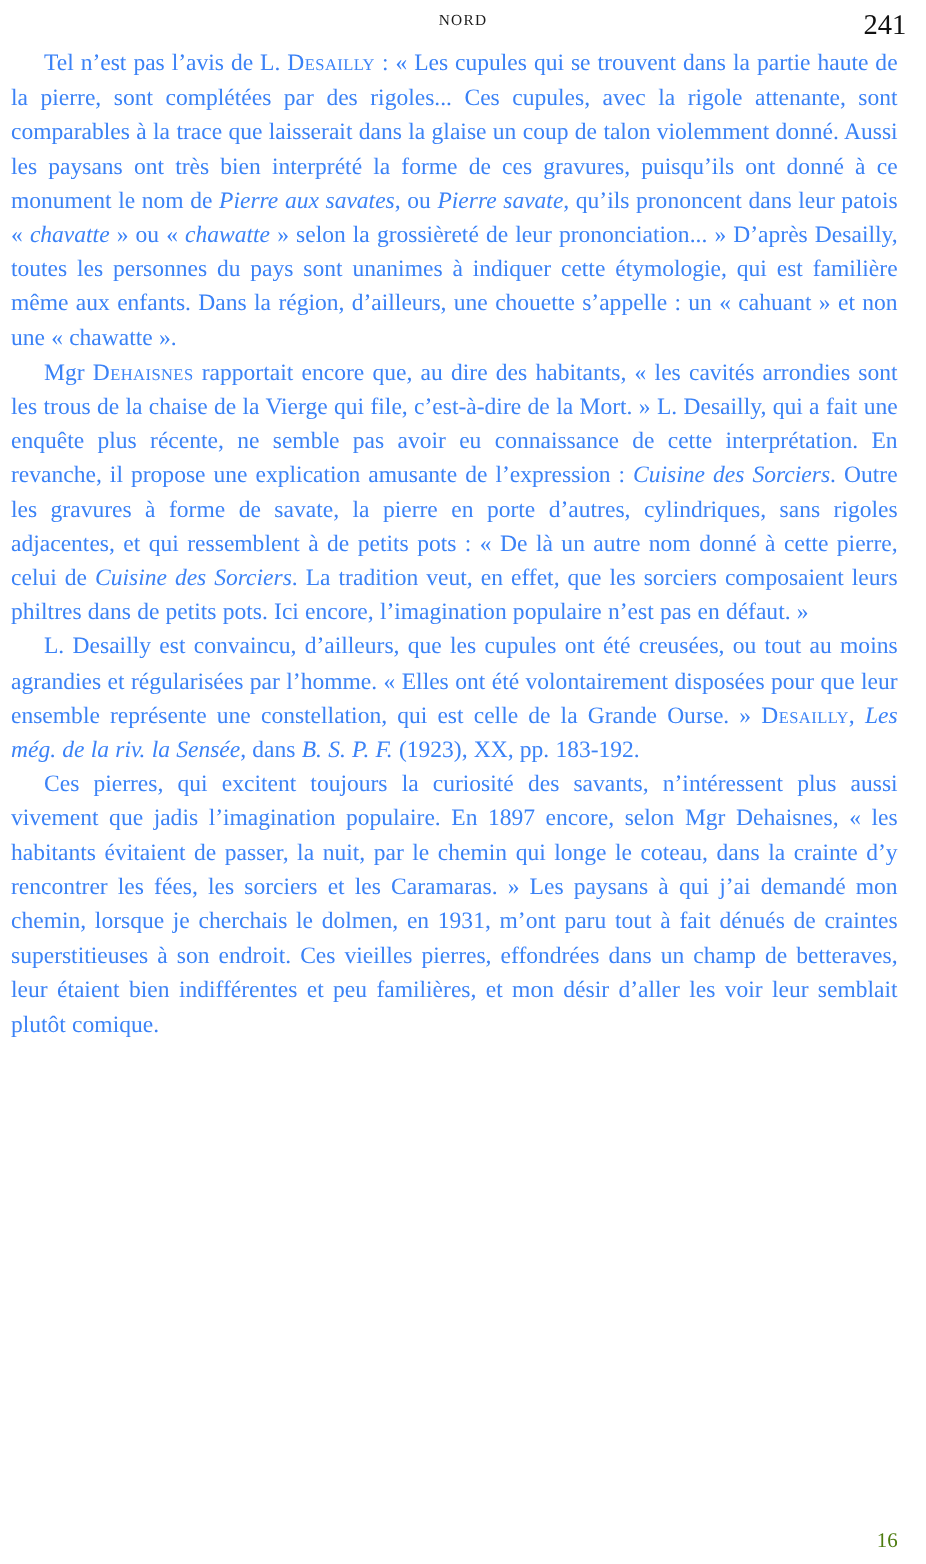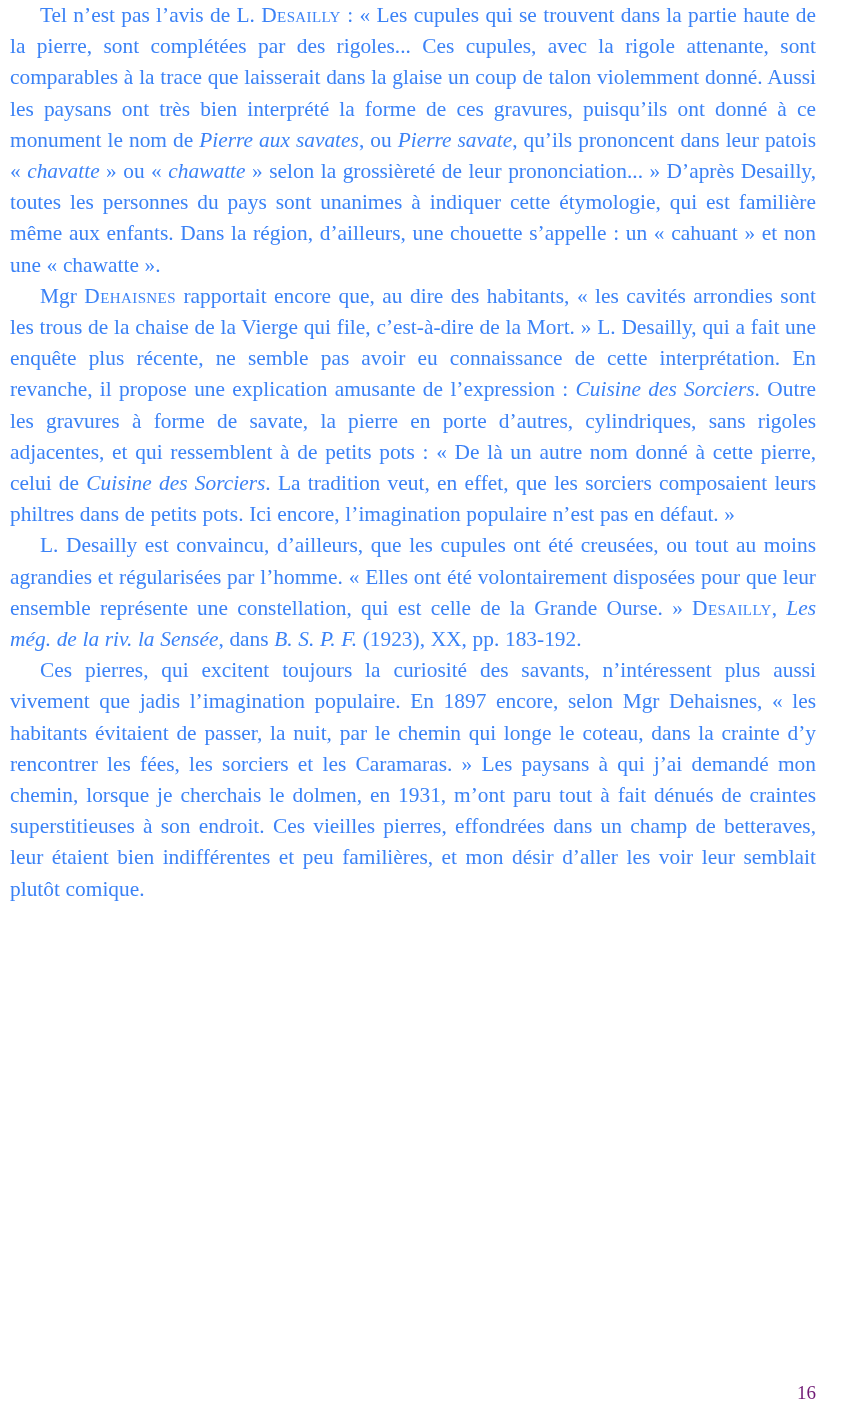--- a/index.html
+++ b/index.html
@@ -72,28 +72,32 @@
   }
   .it {
     font-style: italic;
   }
   .footer {
     position: absolute;
     bottom: 18px;
     right: 26px;
     font-size: 19px;
     font-family: "Liberation Serif", serif;
-    color: #701a75;
+    color: #4d7c0f;
   }
 </style>
 </head>
 <body>
 
 <div class="page">
 
+  <div class="header">
+    <div class="header-running-title">NORD</div>
+    <div class="header-page-number">241</div>
+  </div>
 
   <div class="body-text" id="body-text">
       <p class="para indent"><span>Tel n’est pas l’avis de L. </span><span class="sc">Desailly</span><span> : « Les cupules qui se trouvent dans la partie haute de la pierre, sont complétées par des rigoles... Ces cupules, avec la rigole attenante, sont comparables à la trace que laisserait dans la glaise un coup de talon violemment donné. Aussi les paysans ont très bien interprété la forme de ces gravures, puisqu’ils ont donné à ce monument le nom de </span><span class="it">Pierre aux savates</span><span>, ou </span><span class="it">Pierre savate</span><span>, qu’ils prononcent dans leur patois « </span><span class="it">chavatte</span><span> » ou « </span><span class="it">chawatte</span><span> » selon la grossièreté de leur prononciation... » D’après Desailly, toutes les personnes du pays sont unanimes à indiquer cette étymologie, qui est familière même aux enfants. Dans la région, d’ailleurs, une chouette s’appelle : un « cahuant » et non une « chawatte ».</span></p>
       <p class="para indent"><span>Mgr </span><span class="sc">Dehaisnes</span><span> rapportait encore que, au dire des habitants, « les cavités arrondies sont les trous de la chaise de la Vierge qui file, c’est-à-dire de la Mort. » L. Desailly, qui a fait une enquête plus récente, ne semble pas avoir eu connaissance de cette interprétation. En revanche, il propose une explication amusante de l’expression : </span><span class="it">Cuisine des Sorciers</span><span>. Outre les gravures à forme de savate, la pierre en porte d’autres, cylindriques, sans rigoles adjacentes, et qui ressemblent à de petits pots : « De là un autre nom donné à cette pierre, celui de </span><span class="it">Cuisine des Sorciers</span><span>. La tradition veut, en effet, que les sorciers composaient leurs philtres dans de petits pots. Ici encore, l’imagination populaire n’est pas en défaut. »</span></p>
       <p class="para indent"><span>L. Desailly est convaincu, d’ailleurs, que les cupules ont été creusées, ou tout au moins agrandies et régularisées par l’homme. « Elles ont été volontairement disposées pour que leur ensemble représente une constellation, qui est celle de la Grande Ourse. » </span><span class="sc">Desailly</span><span>, </span><span class="it">Les még. de la riv. la Sensée</span><span>, dans </span><span class="it">B. S. P. F.</span><span> (1923), XX, pp. 183-192.</span></p>
       <p class="para indent"><span>Ces pierres, qui excitent toujours la curiosité des savants, n’intéressent plus aussi vivement que jadis l’imagination populaire. En 1897 encore, selon Mgr Dehaisnes, « les habitants évitaient de passer, la nuit, par le chemin qui longe le coteau, dans la crainte d’y rencontrer les fées, les sorciers et les Caramaras. » Les paysans à qui j’ai demandé mon chemin, lorsque je cherchais le dolmen, en 1931, m’ont paru tout à fait dénués de craintes superstitieuses à son endroit. Ces vieilles pierres, effondrées dans un champ de betteraves, leur étaient bien indifférentes et peu familières, et mon désir d’aller les voir leur semblait plutôt comique.</span></p>
     </div>
 
   <div class="footer">16</div>
 

